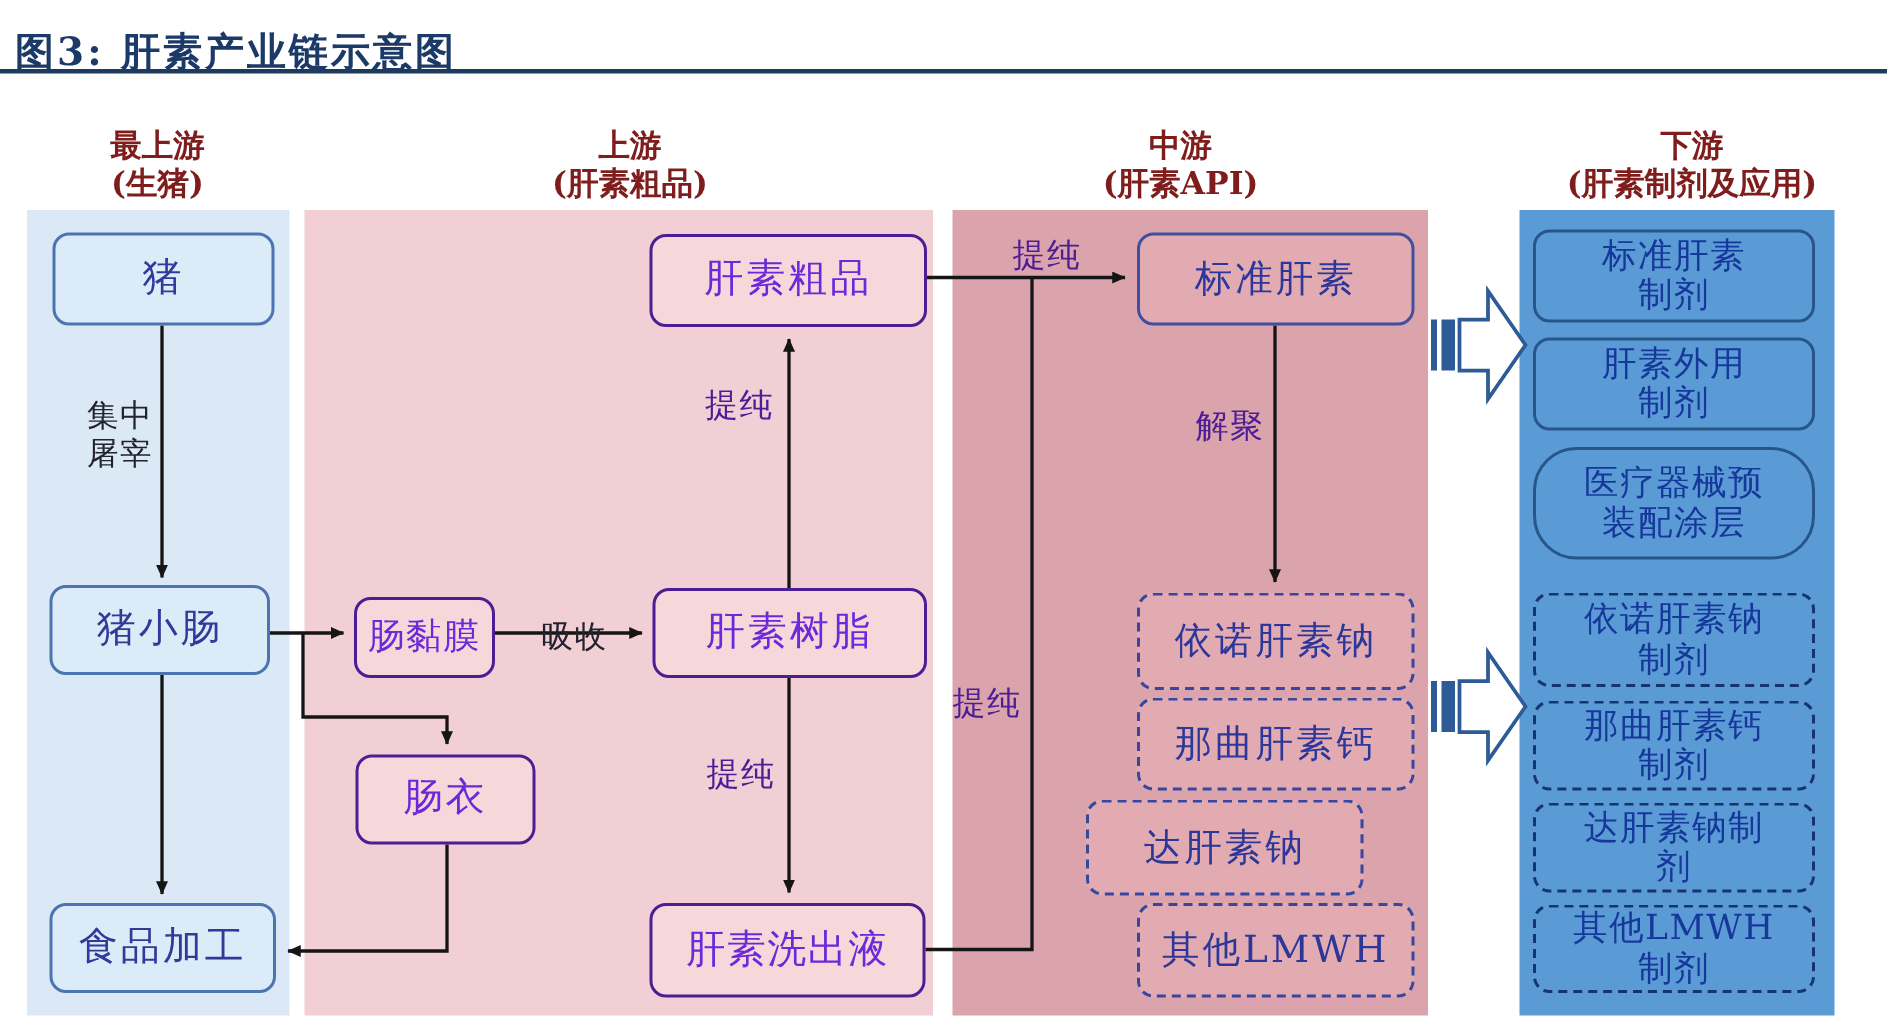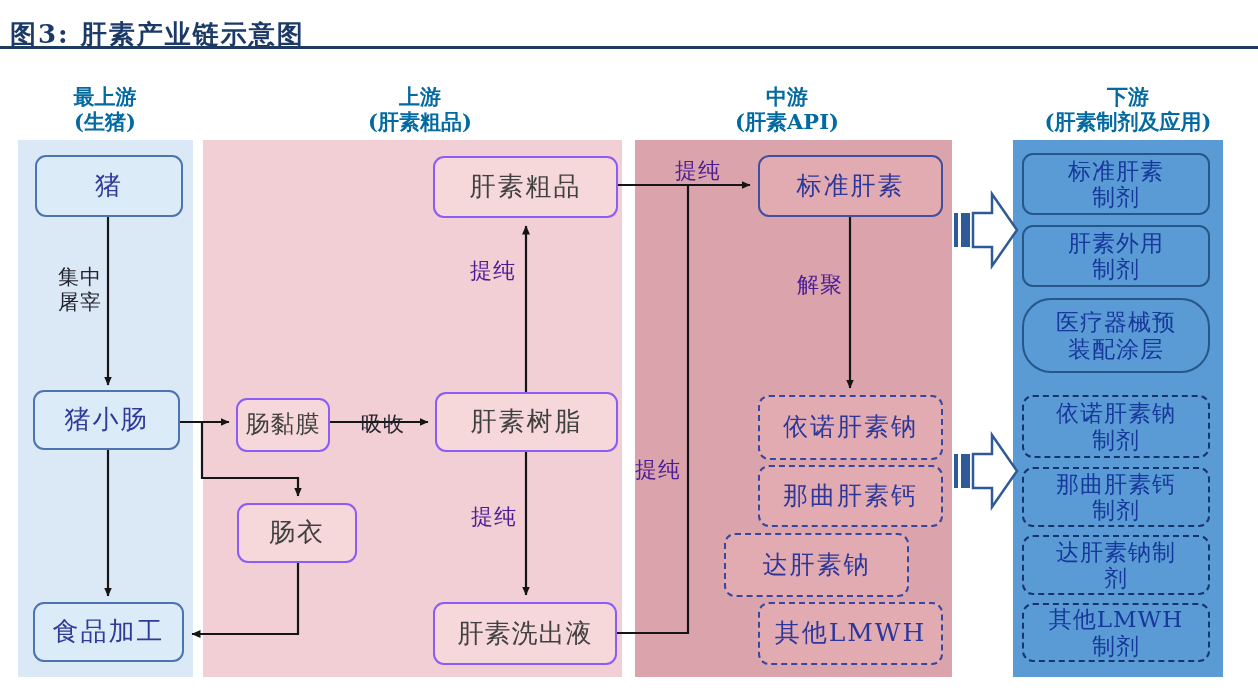--- a/index.html
+++ b/index.html
@@ -1,31 +1,31 @@
 <!DOCTYPE html>
 <html><head>
 <meta charset="utf-8">
 <style>
   html,body{margin:0;padding:0;background:#ffffff;}
   body{font-family:"DejaVu Serif","Liberation Serif",serif;}
   .stage{position:relative;width:1258px;height:690px;background:#ffffff;overflow:hidden;}
   .title{position:absolute;left:10px;top:5px;font-size:26px;font-weight:700;color:#1c3a68;letter-spacing:2px;white-space:nowrap;margin-top:12px;}
   .rule{position:absolute;left:0;top:46px;width:1258px;height:3px;background:#1d3b5c;}
-  .hdr{position:absolute;top:84px;text-align:center;color:#0369a1;font-weight:700;font-size:21px;line-height:1.2;}
+  .hdr{position:absolute;top:84px;text-align:center;color:#7f1d1d;font-weight:700;font-size:21px;line-height:1.2;}
   .hdr span{display:block;}
   .panel{position:absolute;top:140px;height:537px;}
   .p1{left:18px;width:175px;background:#dbe9f6;}
   .p2{left:203px;width:419px;background:#f2cfd4;}
   .p3{left:635px;width:317px;background:#dba4ac;}
   .p4{left:1013px;width:210px;background:#5b9bd5;}
   .box{position:absolute;display:flex;flex-direction:column;align-items:center;justify-content:center;
        text-align:center;border-radius:11px;box-sizing:border-box;letter-spacing:2px;line-height:1.15;}
   .box span{display:block;}
   .c1{background:#dcebf8;border:2px solid #4b74b0;color:#2f3a99;font-size:26px;}
-  .c2{background:#f6d8db;border:2px solid #8b5cf6;color:#404040;font-size:26px;text-align:right;}
+  .c2{background:#f6d8db;border:2px solid #4c1d95;color:#6d28d9;font-size:26px;text-align:right;}
   .c3{background:#e2abb2;border:2px solid #414f9f;color:#2c3799;font-size:25px;}
   .c3d{border:2px dashed #3747a0;}
   .c4{background:#5b9bd5;border:2px solid #275689;color:#16389b;font-size:23px;letter-spacing:1px;}
   .c4d{border:2px dashed #16356e;}
   .lbl{position:absolute;color:#4c1d95;font-size:22px;text-align:center;line-height:1.18;letter-spacing:1px;}
   .lbl span{display:block;}
   .lbl-dark{color:#23232e;font-size:21px;}
   svg.overlay{position:absolute;left:0;top:0;pointer-events:none;}
 </style>
 </head>

